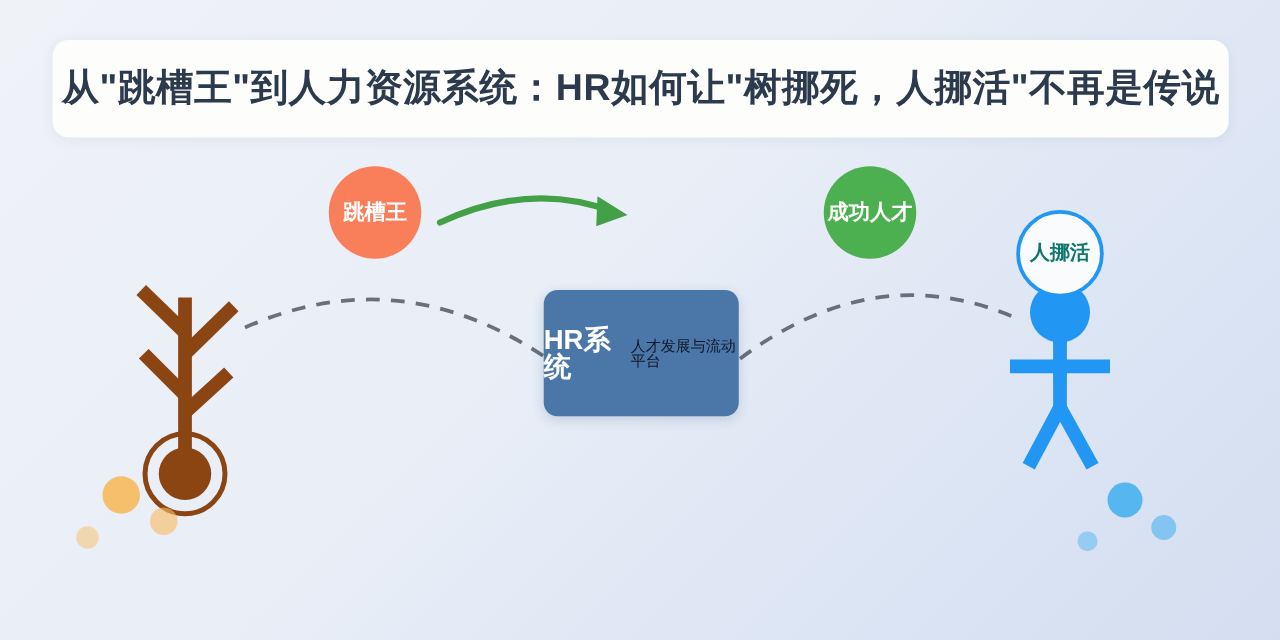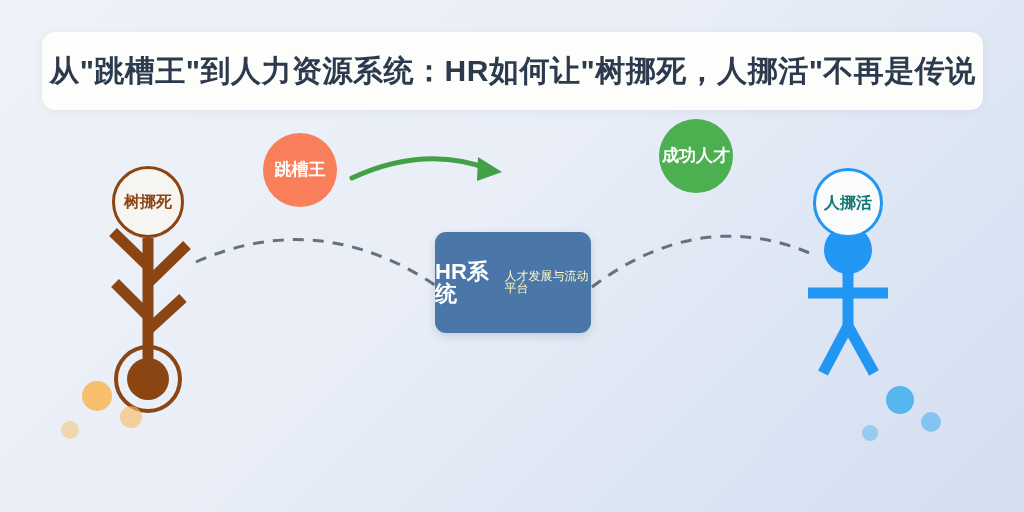--- a/index.html
+++ b/index.html
@@ -34,39 +34,39 @@
   .bubble-tree{
     left:112px;top:166px;width:72px;height:72px;
     background:#f7f5f2;border:3px solid #8b4513;color:#8b4513;
     font-size:16px;font-weight:bold;
   }
   .bubble-jump{
     left:263px;top:133px;width:74px;height:74px;
     background:#f97e5a;color:#ffffff;font-size:17px;font-weight:bold;
   }
   .bubble-success{
-    left:659px;top:119px;width:74px;height:74px;
+    left:659px;top:133px;width:74px;height:74px;
     background:#4caf50;color:#ffffff;font-size:17px;font-weight:bold;
   }
   .bubble-person{
     left:813px;top:168px;width:70px;height:70px;
     background:#f9fbfd;border:3px solid #2196f3;color:#0f766e;
     font-size:16px;font-weight:bold;
   }
 
   
   .hr-box{
     position:absolute;left:435px;top:232px;width:156px;height:101px;
     background:#4a76a8;border-radius:11px;
     box-shadow:0 3px 9px rgba(40,70,110,.18);
     display:flex;align-items:center;justify-content:center;
     gap:9px;box-sizing:border-box;
   }
   .hr-title{color:#ffffff;font-size:22px;font-weight:bold;line-height:1;}
-  .hr-sub{color:#fef9c3;font-size:12px;line-height:1;font-family:Liberation Mono, monospace;}
+  .hr-sub{color:#0f172a;font-size:12px;line-height:1;}
 </style>
 </head>
 <body>
 
 <div id="stage">
 
   <svg id="scene" viewBox="0 0 1024 512">
 
     <path d="M 196 262 Q 320 207 438 287" fill="none" stroke="#555f6b" stroke-width="3" stroke-dasharray="11 9" stroke-linecap="butt" opacity="0.88"></path>
 
@@ -106,23 +106,20 @@
         <circle cx="900" cy="400" r="14" fill="#4fb3ef" opacity="0.95"></circle>
         <circle cx="931" cy="422" r="10" fill="#4fb3ef" opacity="0.62"></circle>
         <circle cx="870" cy="433" r="8" fill="#4fb3ef" opacity="0.48"></circle>
       </g>
   </svg>
 
   <div class="title-card">
     <div class="title-text">从"跳槽王"到人力资源系统：HR如何让"树挪死，人挪活"不再是传说</div>
   </div>
 
-  <div class="bubble bubble-tree">
-    <span>树挪死</span>
-  </div>
 
   <div class="bubble bubble-jump">
     <span>跳槽王</span>
   </div>
 
   <div class="bubble bubble-success">
     <span>成功人才</span>
   </div>
 
   <div class="bubble bubble-person">

